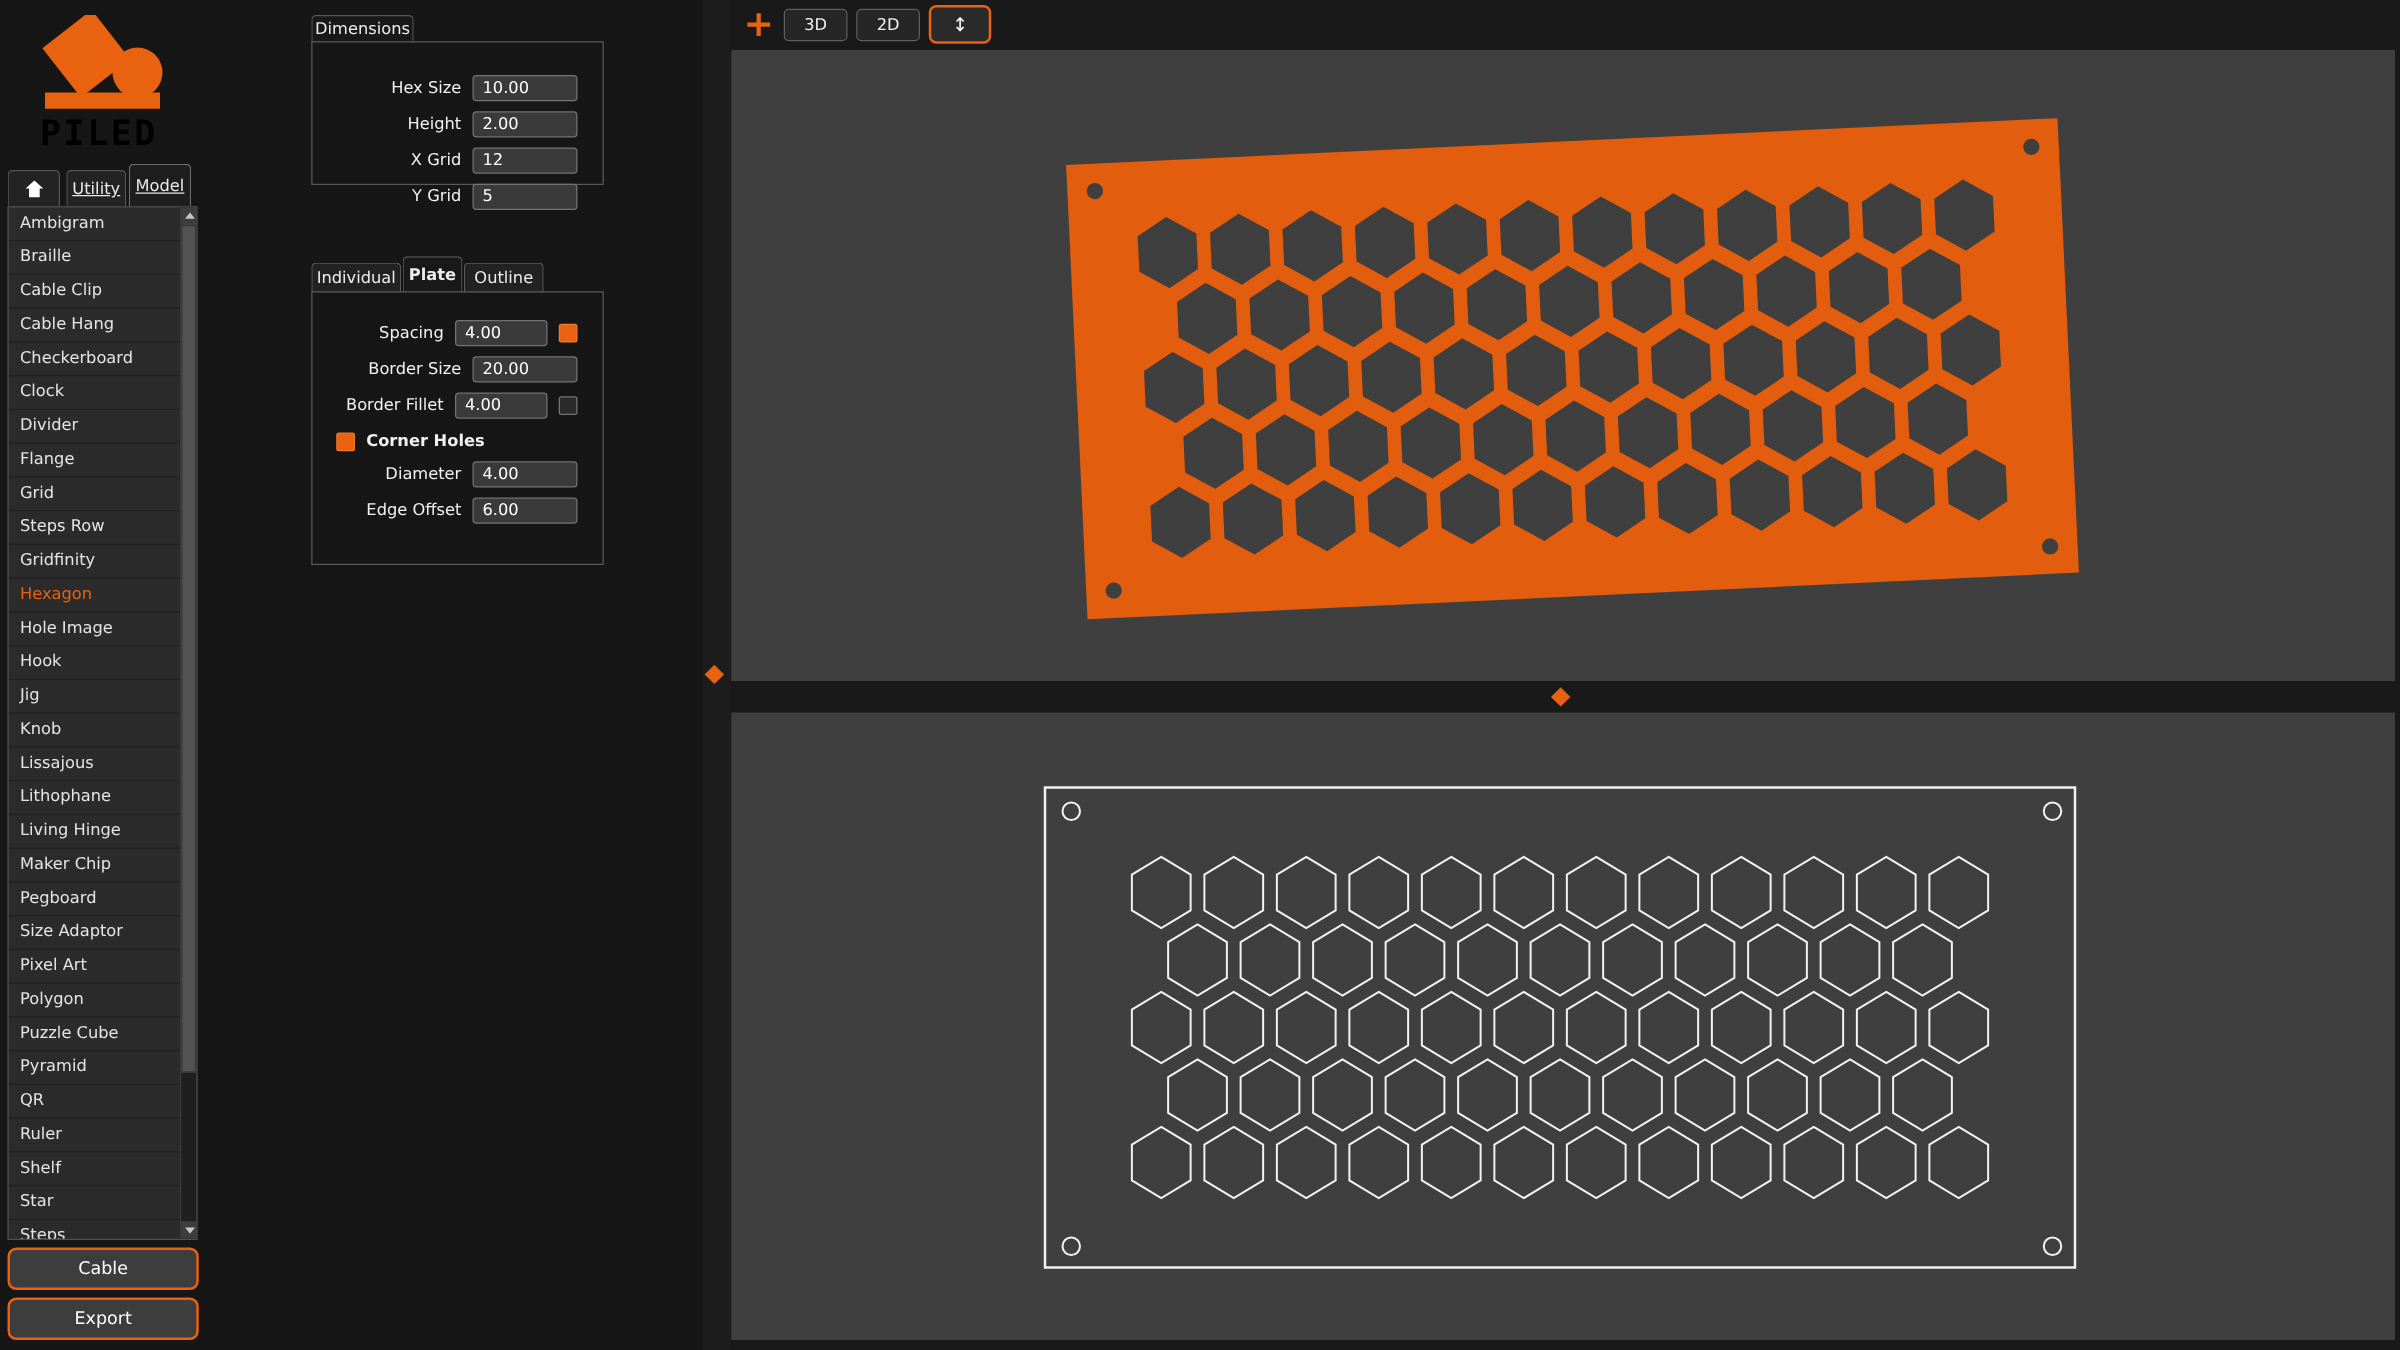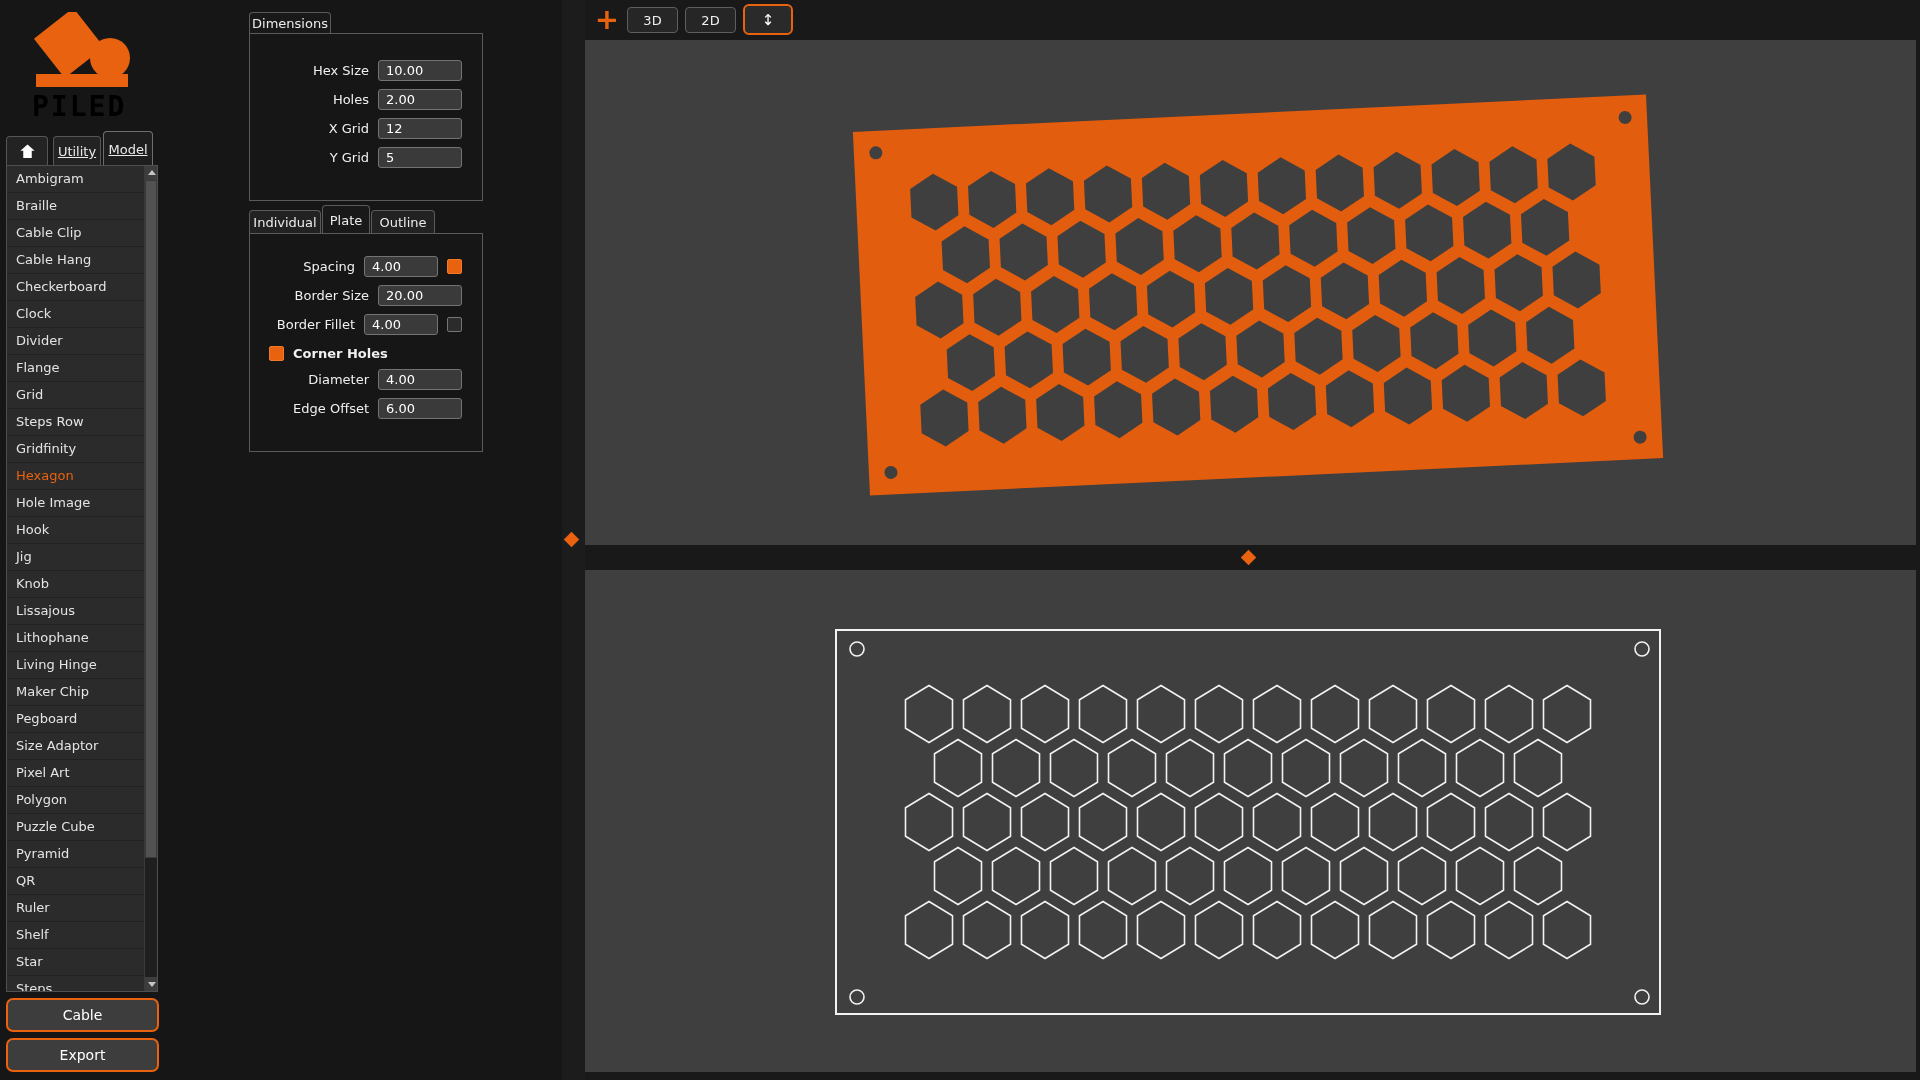--- a/index.html
+++ b/index.html
@@ -51,24 +51,24 @@
   #info-btn { top:998px; } #export-btn { top:1038px; }
 
   
   .group-tab { position:absolute; background:#222; border:1px solid #5a5a5a;
     border-bottom:none; border-radius:4px 4px 0 0; font-size:13px; color:#ececec;
     display:flex; align-items:center; justify-content:center; }
   .group-tab.active { background:#191919; }
   .group-box { position:absolute; border:1px solid #5a5a5a; background:transparent; }
 
   #dim-tab { left:249px; top:12px; width:82px; height:22px; }
-  #dim-box { left:249px; top:33px; width:234px; height:168px; padding-top:26px; }
+  #dim-box { left:249px; top:33px; width:234px; height:115px; padding-top:26px; }
 
   #shape-tab-individual { left:249px; top:210px; width:72px; height:24px; }
-  #shape-tab-plate      { left:322px; top:205px; width:48px; height:29px; }
+  #shape-tab-plate      { left:322px; top:205px; width:48px; height:29px;font-weight:bold; }
   #shape-tab-outline    { left:371px; top:210px; width:64px; height:24px; }
   #shape-box { left:249px; top:233px; width:234px; height:219px; padding-top:22px; }
 
   .prow { display:flex; align-items:center; justify-content:flex-end;
     gap:9px; padding-right:20px; height:21px; margin-bottom:8px; }
   .prow.left { justify-content:flex-start; padding-left:19px; }
   .prow.gap-extra { margin-top:3px; margin-bottom:5px;font-weight:bold; }
   .prow label { font-size:13px; color:#f0f0f0; white-space:nowrap; }
   .field { width:84px; height:21px; background:#3a3a3a; border:1px solid #737373;
     border-radius:3px; color:#fff; font-size:13px; padding-left:7px;
@@ -167,21 +167,21 @@
 <div class="big-btn" id="info-btn">Cable</div>
 <div class="big-btn" id="export-btn">Export</div>
 
 <div class="group-tab active" id="dim-tab">Dimensions</div>
 <div class="group-box" id="dim-box">
     <div class="prow">
       <label>Hex Size</label>
       <input class="field" value="10.00" style="">
     </div>
     <div class="prow">
-      <label>Holes</label>
+      <label>Height</label>
       <input class="field" value="2.00" style="">
     </div>
     <div class="prow">
       <label>X Grid</label>
       <input class="field" value="12" style="">
     </div>
     <div class="prow">
       <label>Y Grid</label>
       <input class="field" value="5" style="">
     </div>

